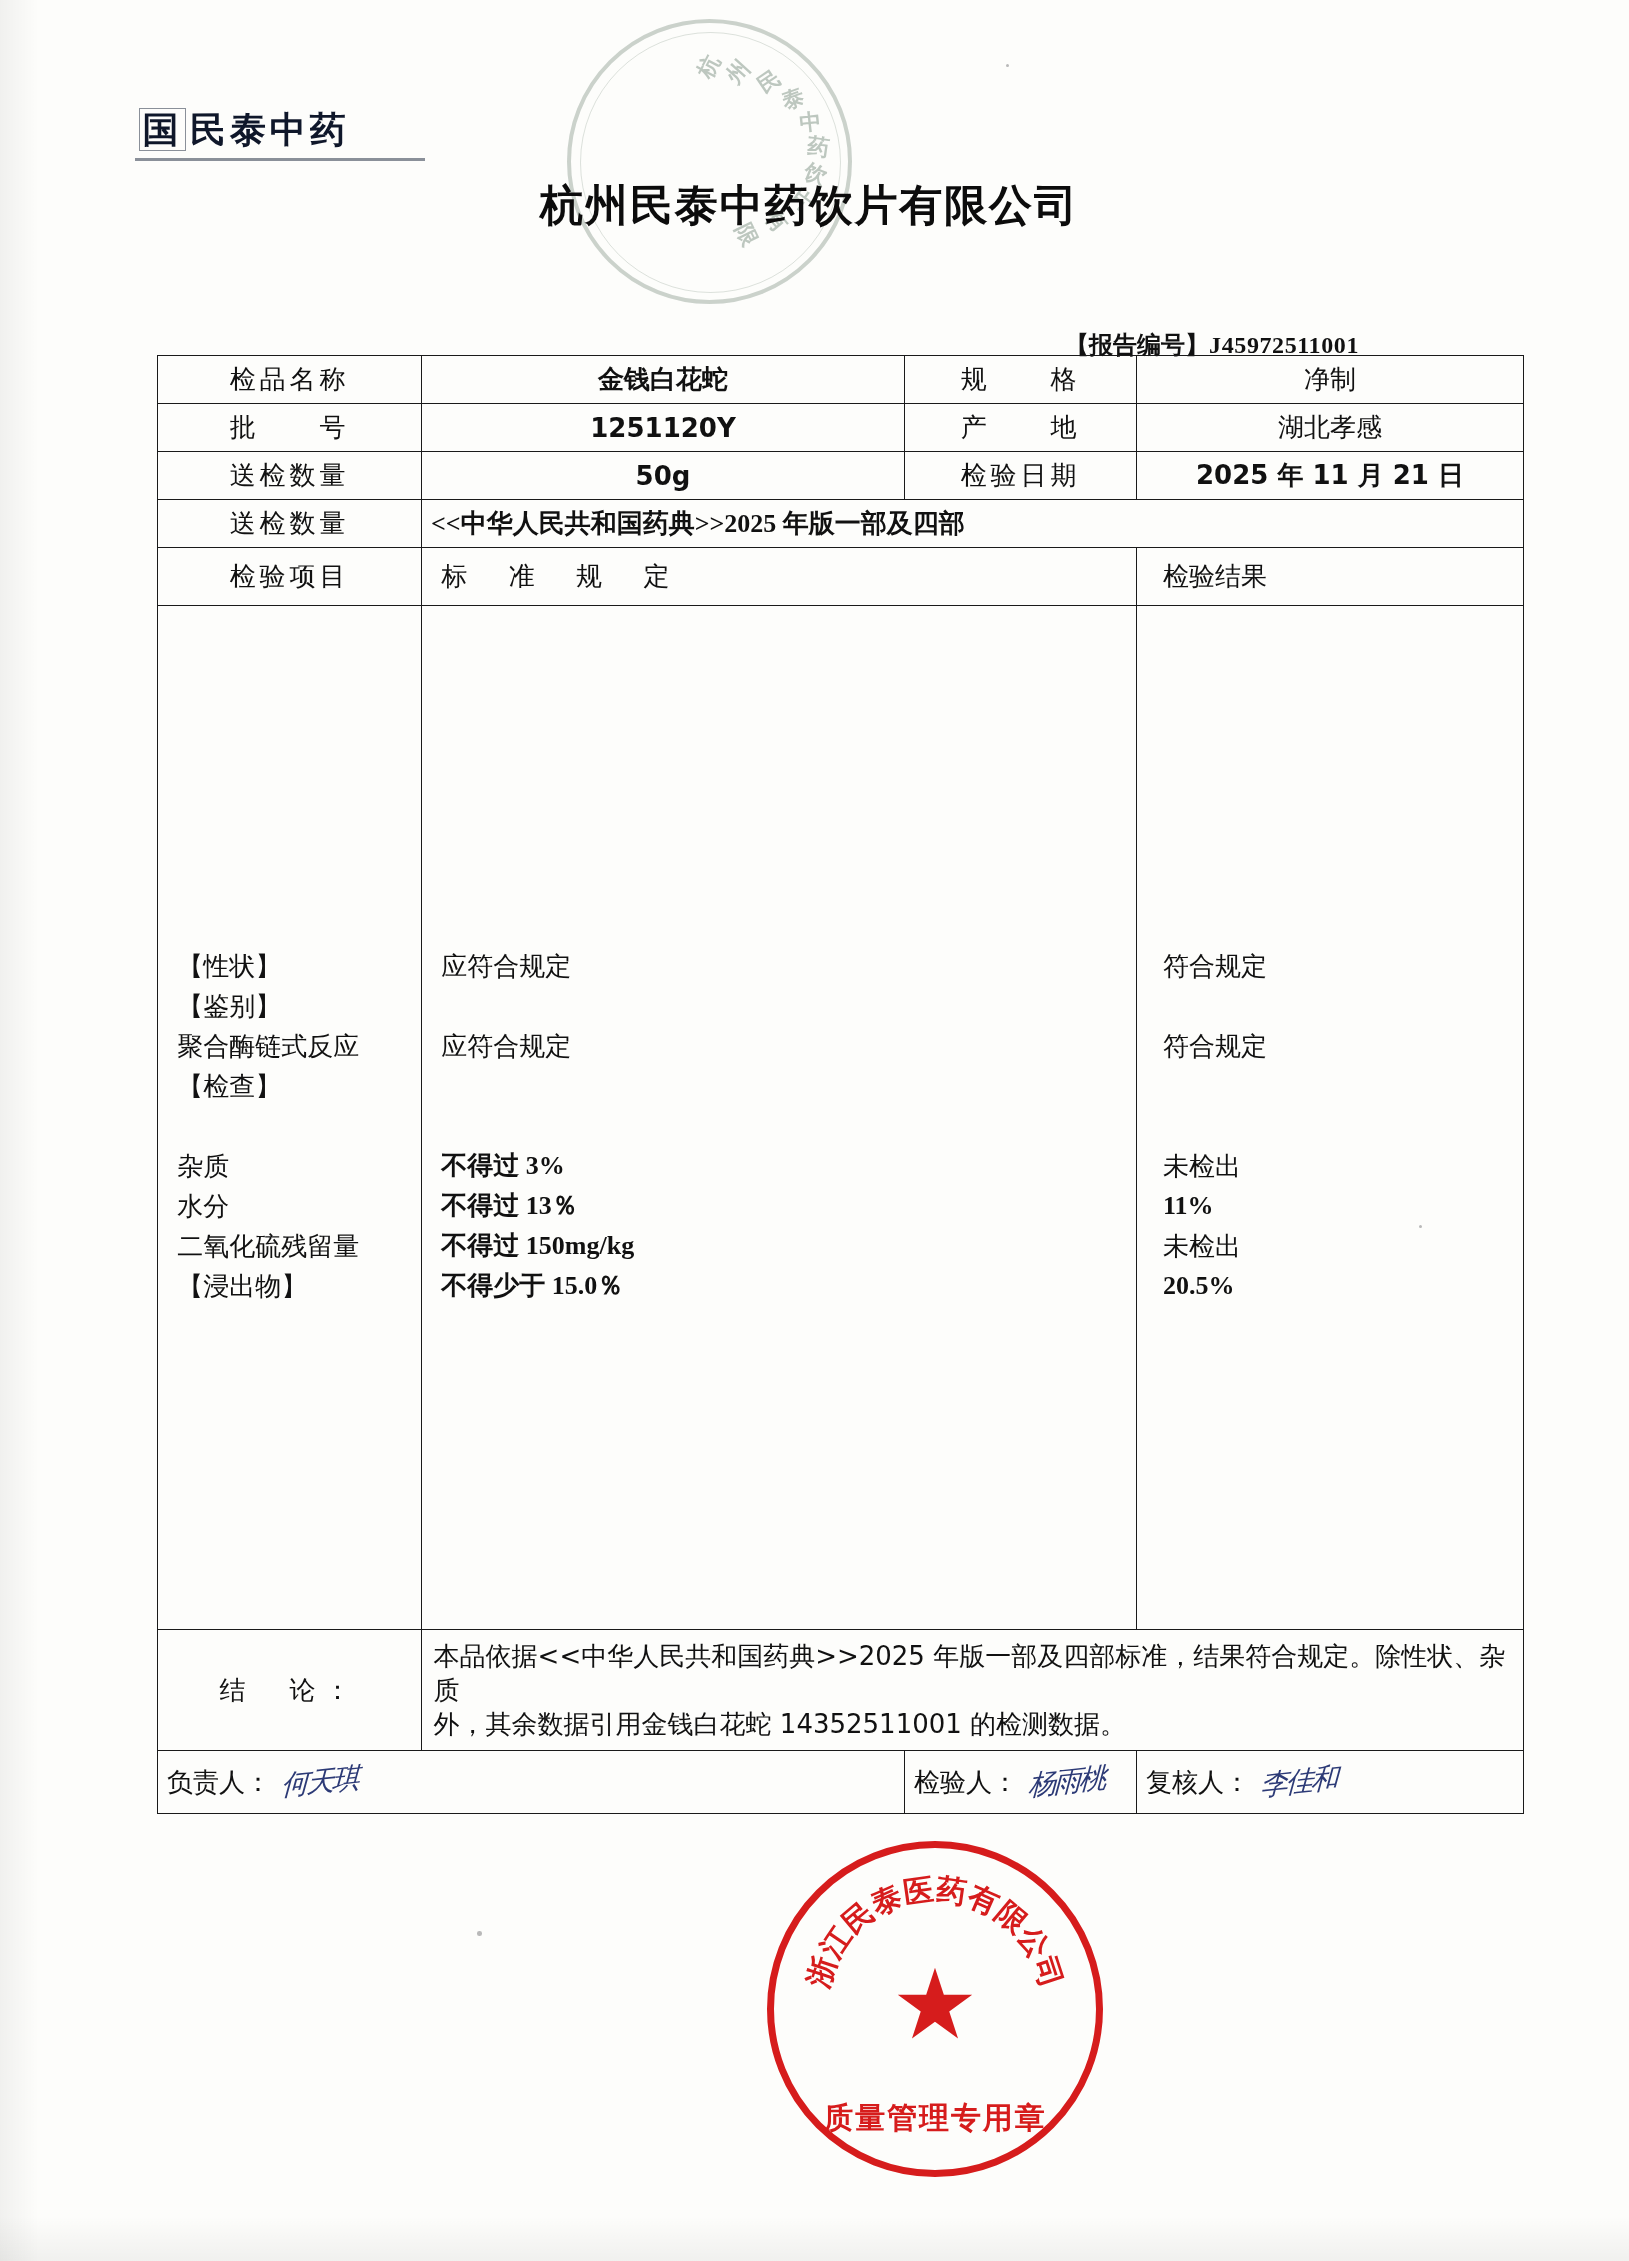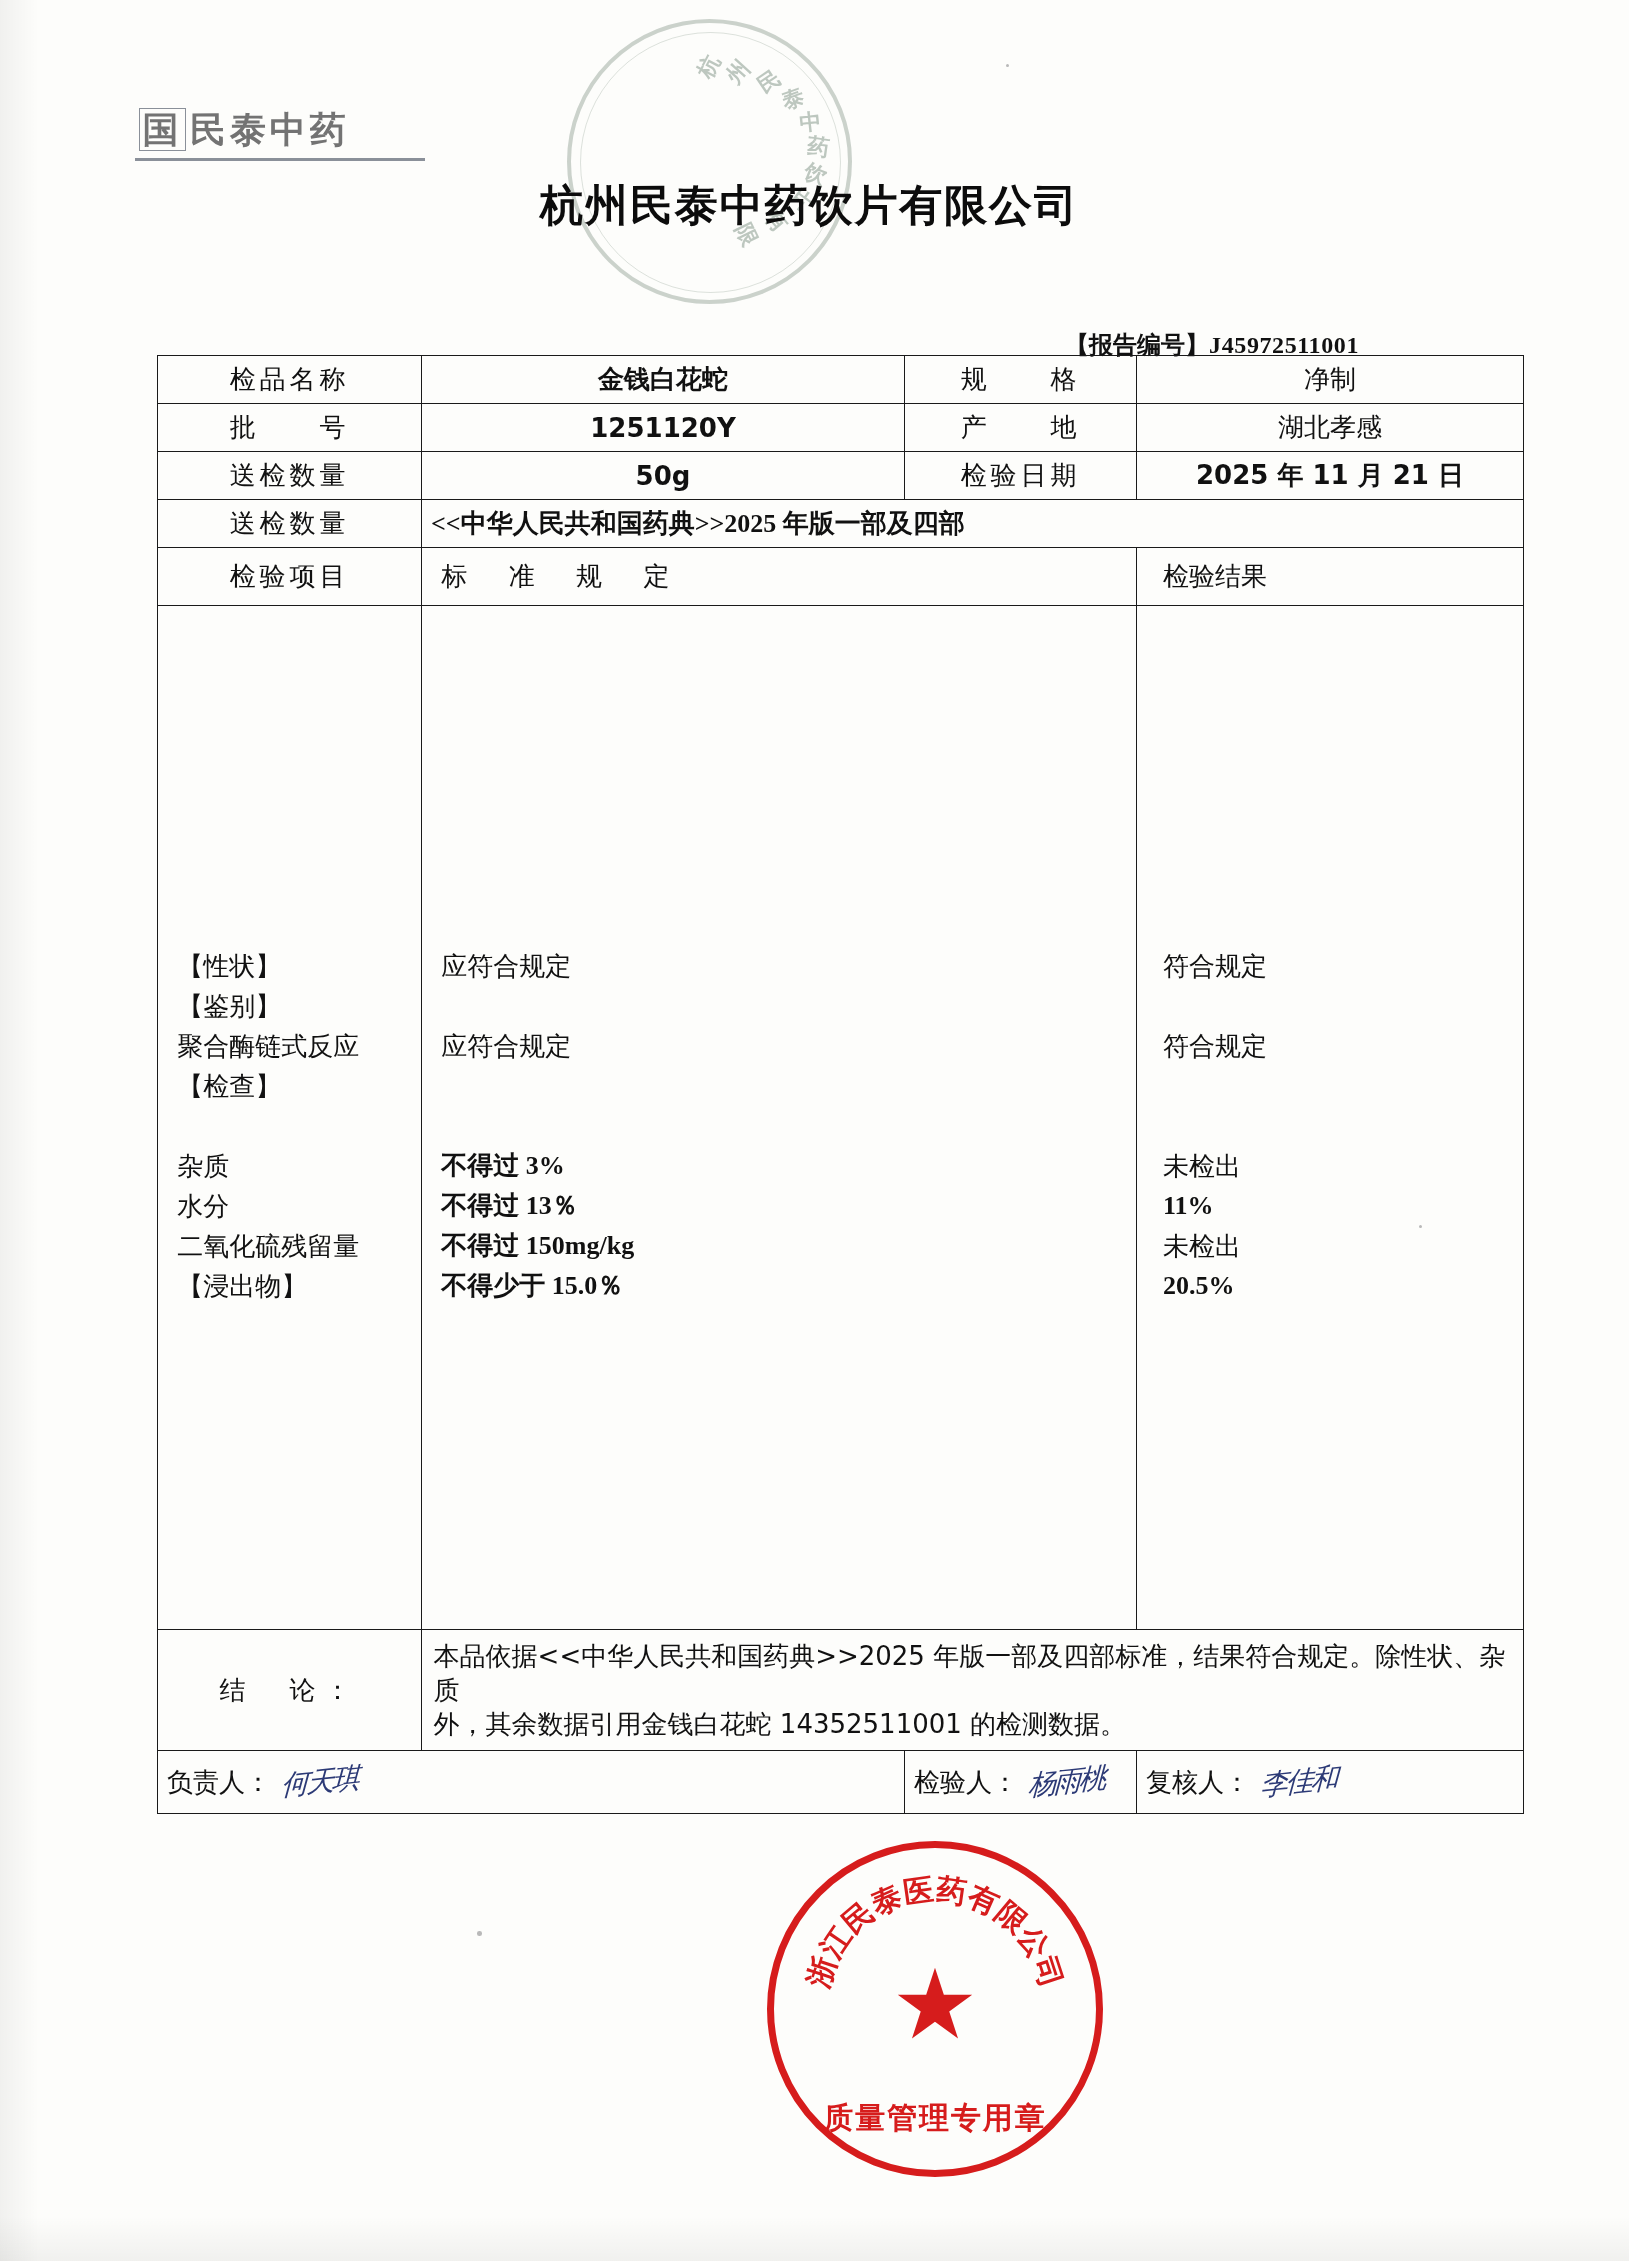--- a/index.html
+++ b/index.html
@@ -40,21 +40,21 @@
   }
 
   
   .logo {
     position: absolute;
     left: 139px;
     top: 106px;
     font-family: "DejaVu Sans", sans-serif;
     font-size: 36px;
     letter-spacing: 3.9px;
-    color: #737373;
+    color: #0f172a;
     font-weight: 700;
     white-space: nowrap;
   }
   .logo .boxed {
     border: 1.9px solid #8a9099;
     padding: 0 2.6px;
     margin-right: 3.9px;
   }
   .logo-underline {
     position: absolute;

